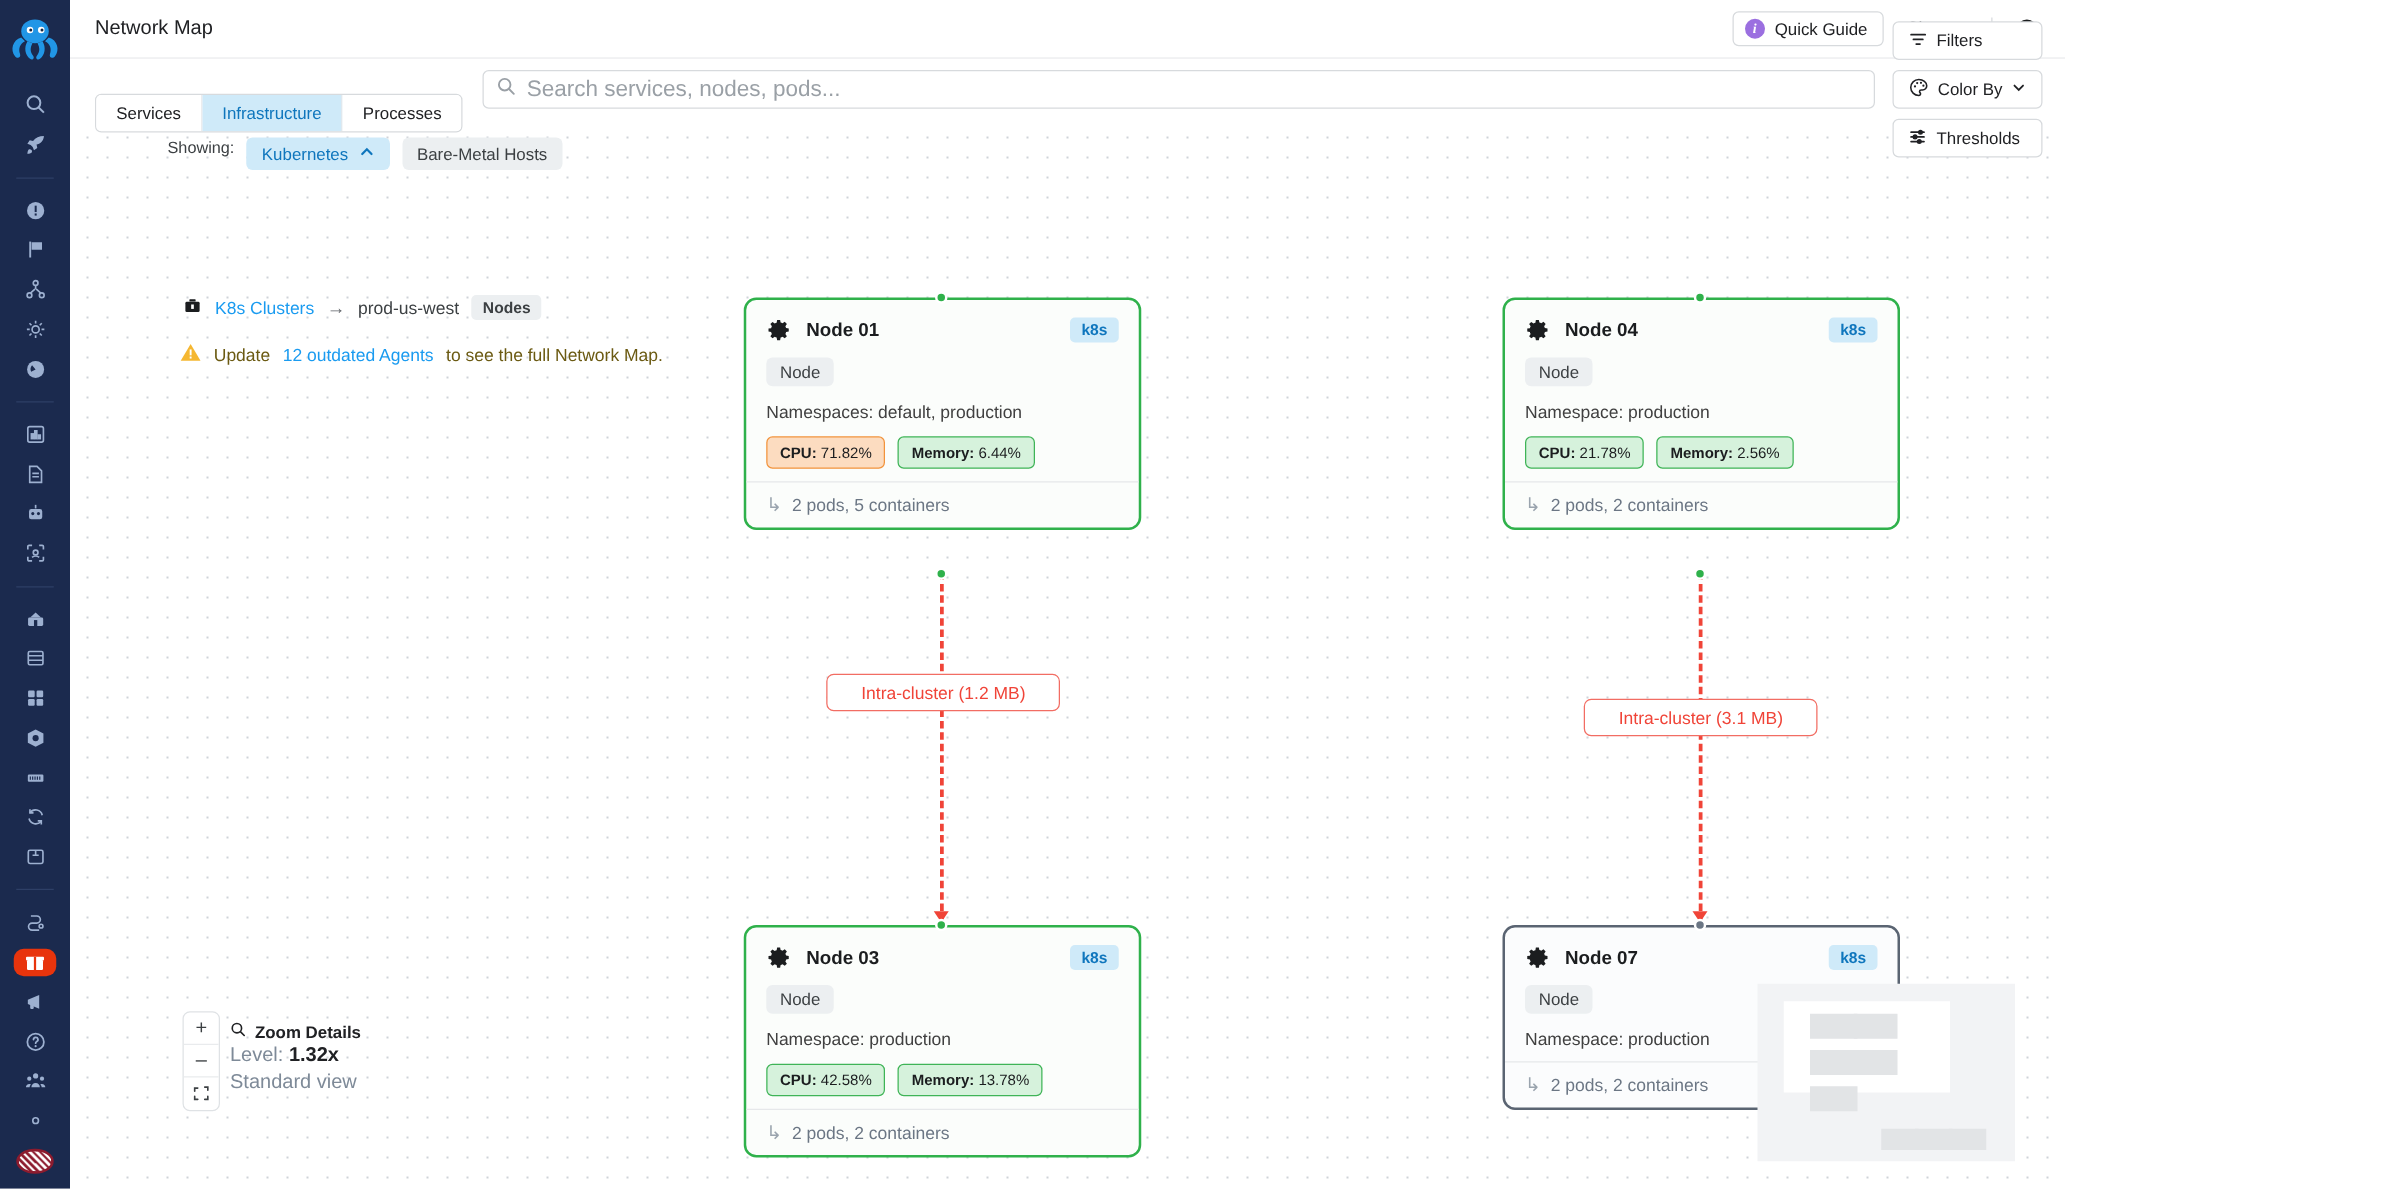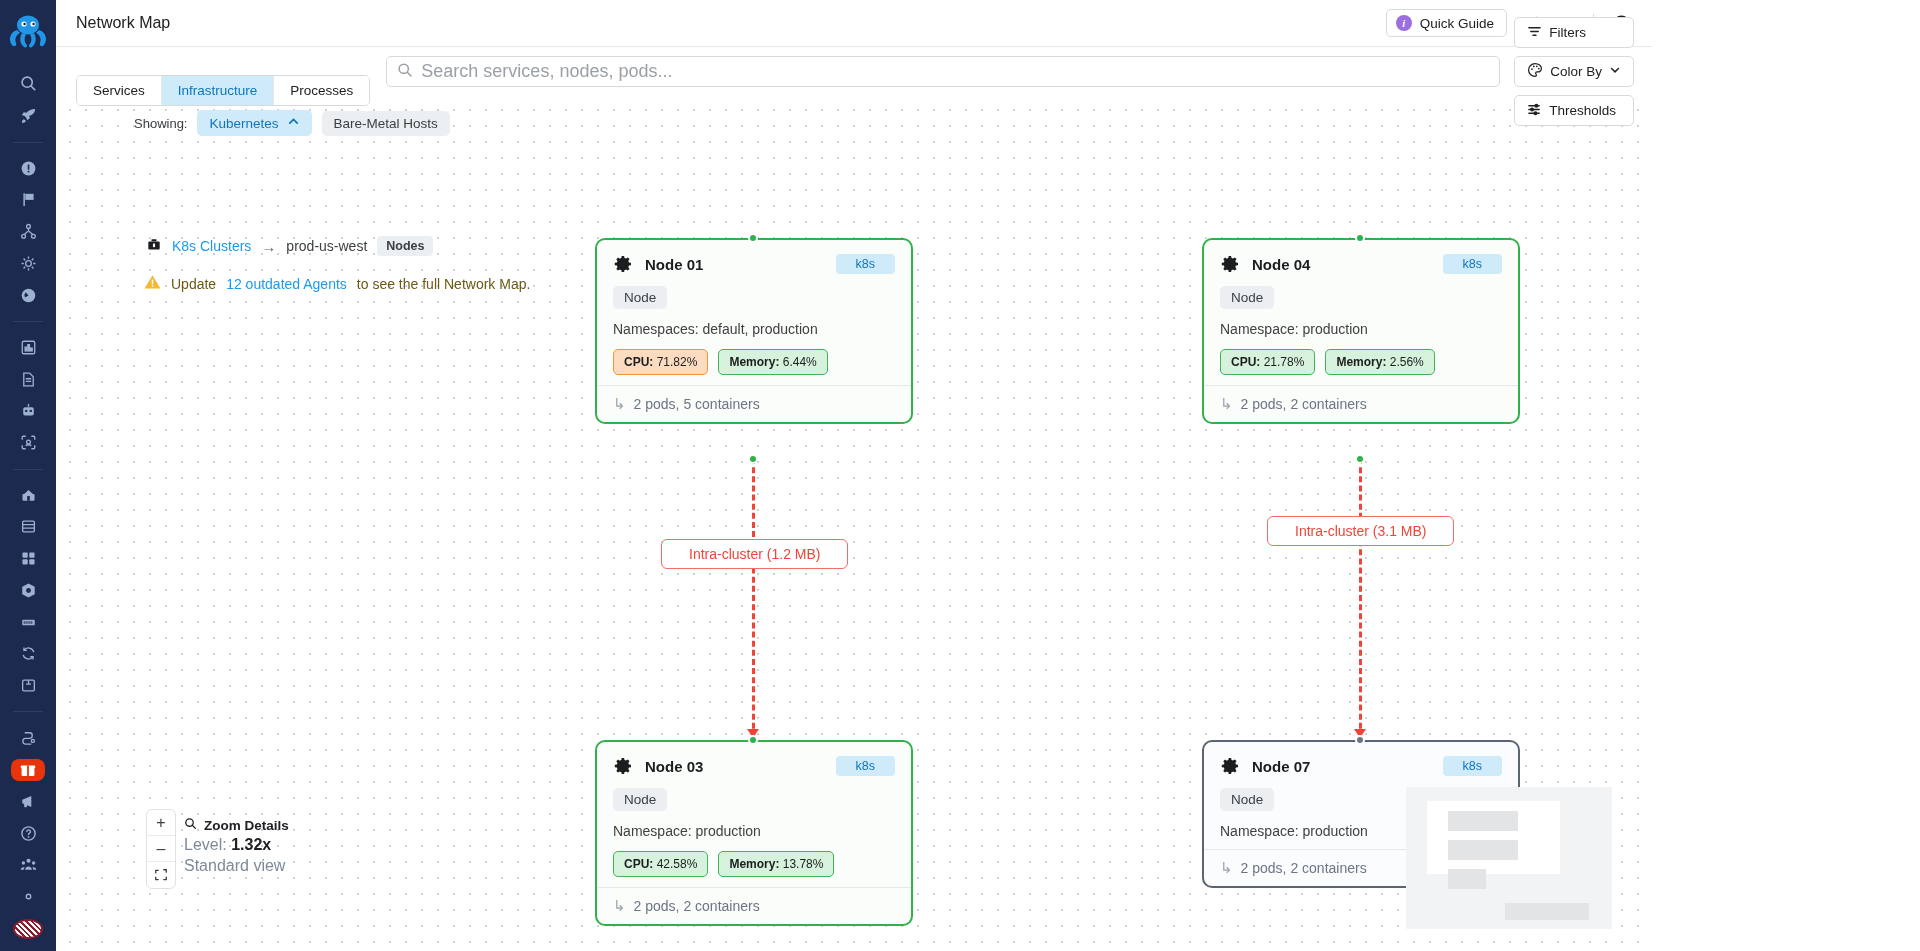--- a/index.html
+++ b/index.html
@@ -109,21 +109,21 @@
   .canvas {
     position: relative; flex: 1 1 auto; overflow: hidden;
     background-color: #ffffff;
     background-image: radial-gradient(#cfd3d8 1px, transparent 1px);
     background-size: 16px 16px;
     background-position: 6px 6px;
   }
 
   .showing-row {
     position: absolute; left: 78px; top: 14px;
-    display: flex; align-items: center; gap: 10px; z-index: 3;
+    display: flex; gap: 10px; z-index: 3;
   }
   .showing-label { font-size: 13px; color: #3c4043; }
   .pill {
     border-radius: 5px; padding: 5px 12px; font-size: 13.5px;
     background: #eceff1; color: #3c4043; cursor: pointer;
     display: flex; align-items: center; gap: 8px;
   }
   .pill.on { background: #cfeaf9; color: #0f76bd; font-weight: 400; }
 
   .breadcrumb {
@@ -147,21 +147,21 @@
     background: #fbfdfb; border: 2px solid #2fb14b; border-radius: 10px;
     z-index: 2; cursor: pointer;
   }
   .node.gray { border-color: #5a6472; background:#fbfcfd; }
   .node-body { padding: 14px 16px 10px 16px; }
   .node-head { display: flex; align-items: center; }
   .gear { width: 20px; height: 20px; color: #202124; margin-right: 12px; }
   .node-title { font-size: 15px; font-weight: bold; color: #1b1d1f; }
   .k8s-chip {
     margin-left: auto; background:#cfeaf9; color:#0f76bd;
-    font-size: 12.5px; font-weight: normal; border-radius: 4px; padding: 3px 20px;
+    font-size: 12.5px; font-weight: bold; border-radius: 4px; padding: 3px 9px;
   }
   .type-chip {
     display: inline-block; margin-top: 12px;
     background:#eceff1; color:#3c4043; border-radius:5px; padding:4px 11px; font-size:13.5px;
   }
   .ns-line { margin-top: 12px; font-size: 14px; color: #404040; }
   .metrics { display: flex; gap: 10px; margin-top: 12px; }
   .metric {
     border-radius: 5px; padding: 5px 10px; font-size: 12px;
     border: 1px solid #3fb457; background: #d6f2dc; color: #1b1d1f;
@@ -556,21 +556,21 @@
       </div>
 
       <div class="edge" style="left:696px; top:362px; height:280px;"></div>
       <div class="arrowhead" style="left:691px; top:633px;"></div>
       <div class="edge-label" style="left:605px; top:443px;">
         <span>Intra-cluster (1.2 MB)</span>
       </div>
 
       <div class="edge" style="left:1303px; top:362px; height:280px;"></div>
       <div class="arrowhead" style="left:1298px; top:633px;"></div>
-      <div class="edge-label" style="left:1211px; top:420px;">
+      <div class="edge-label" style="left:1211px; top:463px;">
         <span>Intra-cluster (3.1 MB)</span>
       </div>
 
       <div class="node" style="left:539px; top:142px;">
         <div class="node-body">
           <div class="node-head">
             <span class="gear">
               <svg width="20" height="20" viewBox="0 0 20 20" fill="#1b1d1f">
                   <path d="M10 6.6A3.4 3.4 0 1 0 10 13.4 3.4 3.4 0 0 0 10 6.6zm0 5.1a1.7 1.7 0 1 1 0-3.4 1.7 1.7 0 0 1 0 3.4z"></path>
                   <path d="M18 11.2v-2.4l-2.1-.4a6.2 6.2 0 0 0-.6-1.5l1.2-1.8-1.7-1.7-1.8 1.2a6.2 6.2 0 0 0-1.5-.6L11.1 2H8.7l-.4 2.1a6.2 6.2 0 0 0-1.5.6L5 3.5 3.3 5.2l1.2 1.8a6.2 6.2 0 0 0-.6 1.5L1.8 8.8v2.4l2.1.4c.1.5.3 1 .6 1.5l-1.2 1.8 1.7 1.7 1.8-1.2c.5.3 1 .5 1.5.6l.4 2.1h2.4l.4-2.1c.5-.1 1-.3 1.5-.6l1.8 1.2 1.7-1.7-1.2-1.8c.3-.5.5-1 .6-1.5z"></path>

